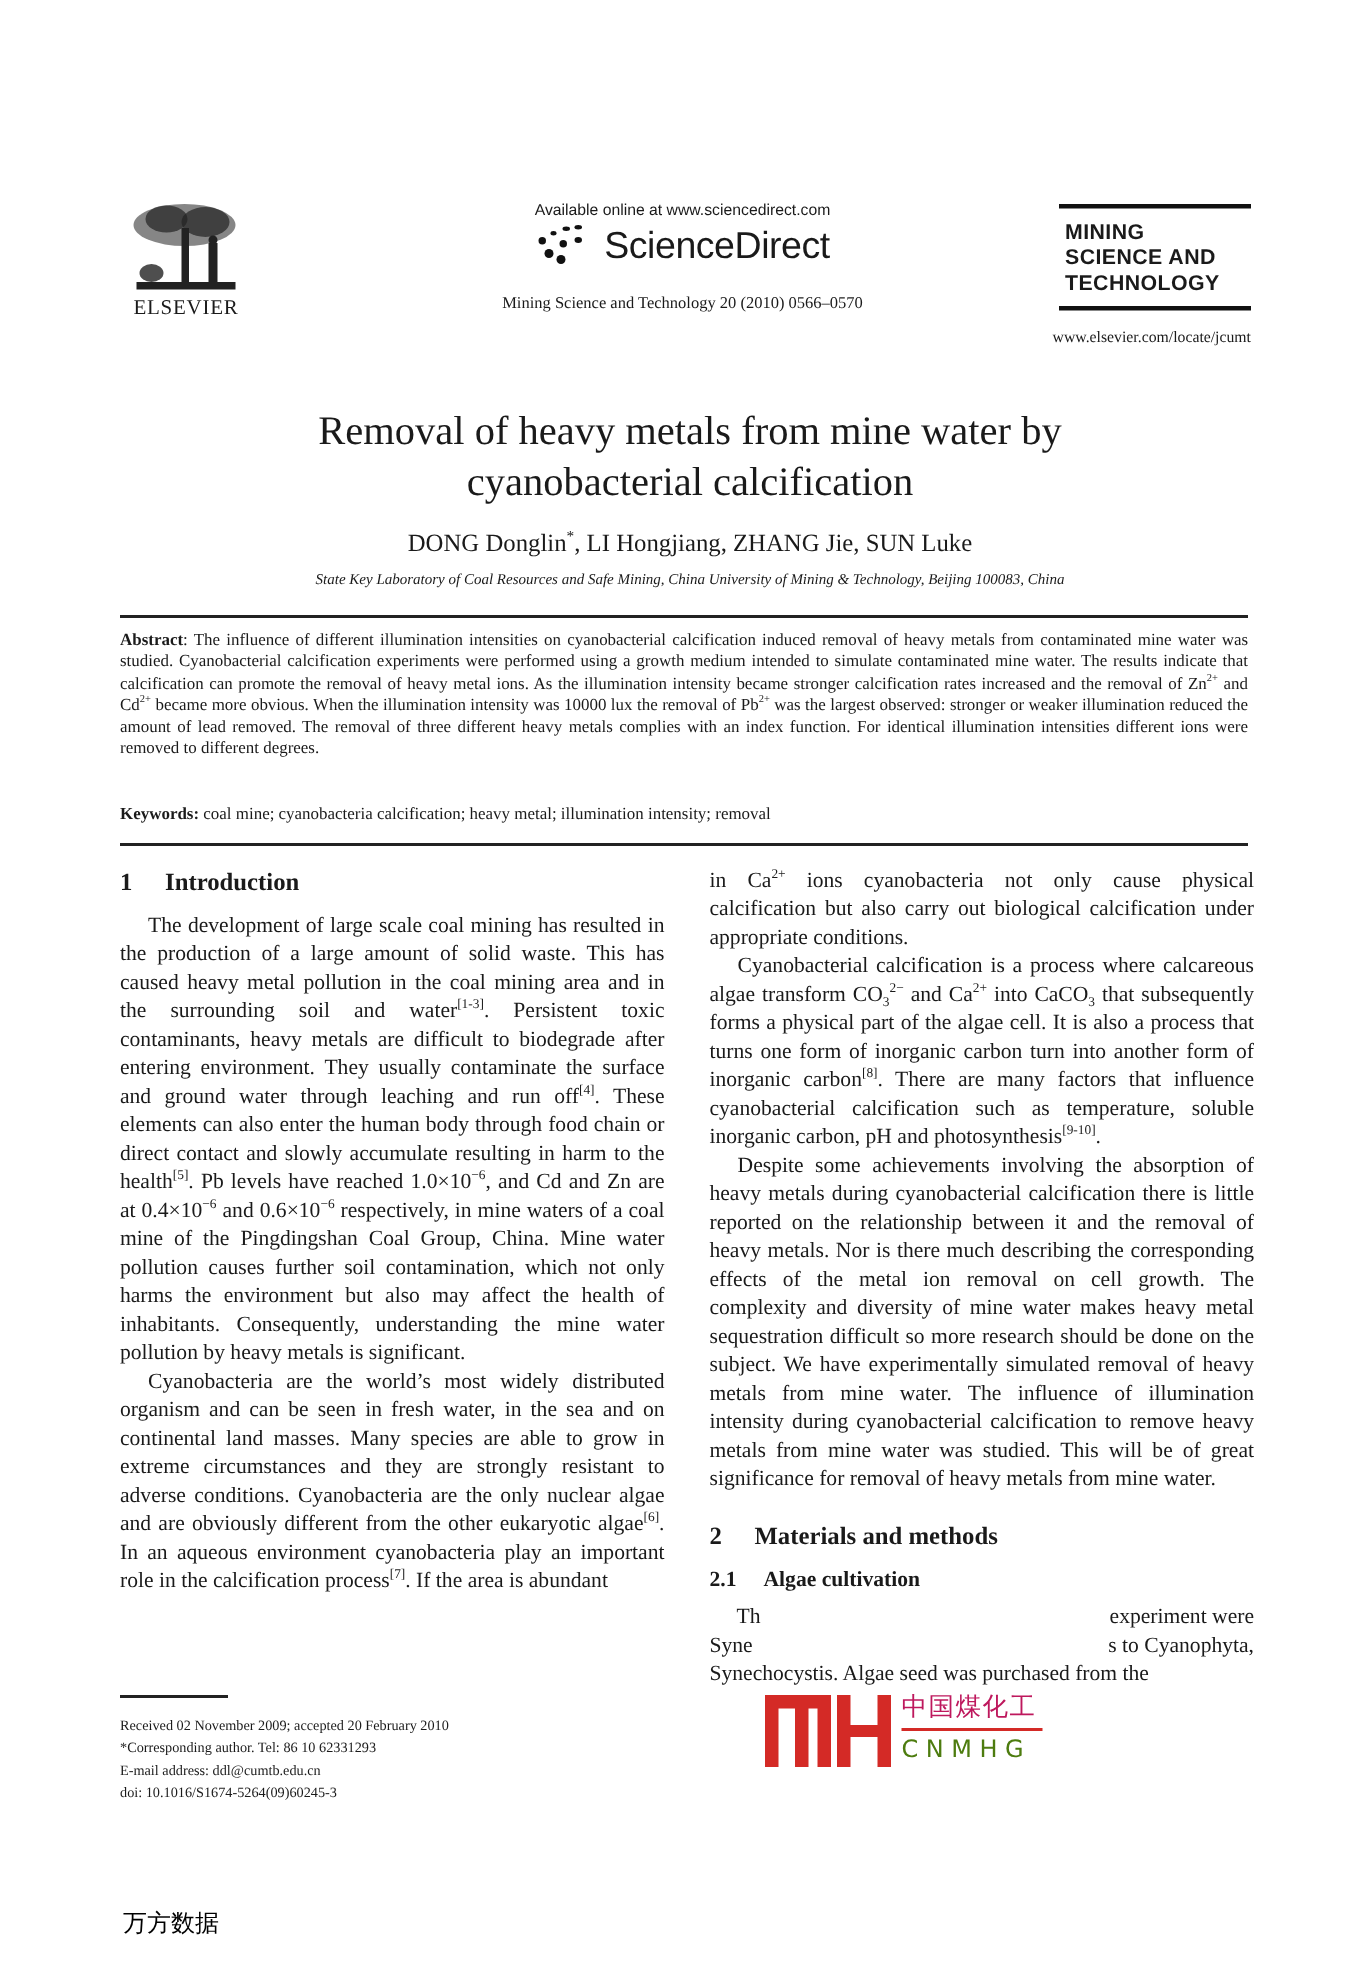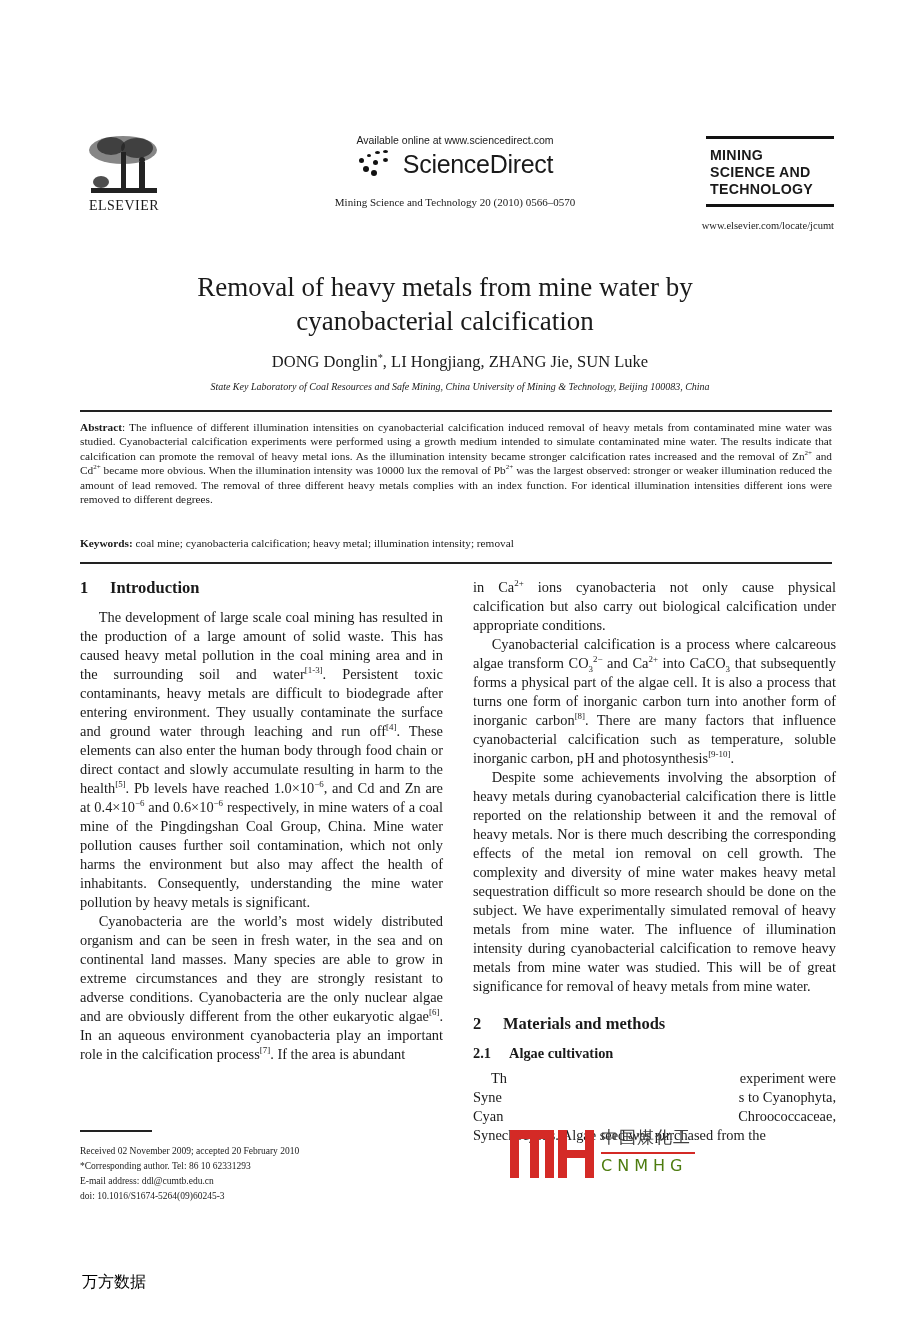--- a/index.html
+++ b/index.html
@@ -14,21 +14,21 @@
   .sd-logo { display:flex; align-items:flex-start; justify-content:center; margin-top:4px; height:30px; }
   .sd-dots { width:40px; height:28px; position:relative; margin-right:6px; }
   .sd-dots span { position:absolute; background:#111; border-radius:50%; }
   .sd-name { font-family:"Liberation Sans", sans-serif; font-size:25px; letter-spacing:-0.3px; }
   .sd-journal { font-size:11px; margin-top:16px; }
   .mst-block { left:706px; top:136px; width:128px; }
   .mst-rule { height:3px; background:#111; }
   .mst-title { font-family:"Liberation Sans", sans-serif; font-weight:bold; font-size:14.2px; line-height:17px; padding:8px 0 6px 4px; letter-spacing:0.3px; }
   .mst-url { left:676px; top:220px; font-size:10.5px; width:158px; text-align:right; }
   
-  .title { left:65px; top:270px; width:760px; text-align:center; font-size:27px; line-height:34px; }
+  .title { left:80px; top:270px; width:760px; text-align:center; font-size:27px; line-height:34px; }
   .authors { left:80px; top:352px; width:760px; text-align:center; font-size:16.5px; }
   .affil { left:80px; top:381px; width:760px; text-align:center; font-size:10px; font-style:italic; }
   .rule-top { left:80px; top:410px; width:752px; height:1.5px; background:#222; }
   .abstract { left:80px; top:420px; width:752px; font-size:11.3px; line-height:14.4px; text-align:justify; }
   .abstract b { font-weight:bold; }
   .keywords { left:80px; top:537px; width:752px; font-size:11.3px; }
   .rule-bottom { left:80px; top:562px; width:752px; height:1.5px; background:#222; }
   
   .col { width:363px; font-size:14.4px; line-height:19px; text-align:justify; }
   .col-left { left:80px; top:578px; }
@@ -40,21 +40,21 @@
   p { margin:0; text-indent:1.3em; }
   p.noindent { text-indent:0; }
   sup { font-size:0.62em; line-height:0; vertical-align:super; }
   sub { font-size:0.62em; line-height:0; }
   .foot-rule { left:80px; top:1130px; width:72px; height:1.5px; background:#222; }
   .footnotes { left:80px; top:1144px; font-size:9.5px; line-height:15px; }
   .wanfang { left:82px; top:1272px; font-family:"DejaVu Sans", sans-serif; font-size:16px; color:#000000; }
   
   .wm { left:508px; top:1128px; width:340px; height:52px; }
   .wm-mh { position:absolute; left:0; top:0; width:88px; height:52px; }
-  .wm-cn { position:absolute; left:93px; top:-2px; font-family:"DejaVu Sans", sans-serif; font-size:17px; color:#404040; letter-spacing:1px; white-space:nowrap; }
+  .wm-cn { position:absolute; left:93px; top:-2px; font-family:"DejaVu Sans", sans-serif; font-size:17px; color:#be185d; letter-spacing:1px; white-space:nowrap; }
   .wm-line { position:absolute; left:93px; top:24px; width:94px; height:1.5px; background:#d42a26; }
   .wm-en { position:absolute; left:93px; top:28px; font-family:"DejaVu Sans", sans-serif; font-size:16px; color:#4d7c0f; letter-spacing:5px; }
 </style>
 </head>
 <body>
 
 <div class="abs elsevier-logo">
   <div class="tree">
     <svg width="78" height="66" viewBox="0 0 78 66">
       <g fill="#222">
@@ -142,24 +142,20 @@
   <div class="sub-head"><span class="num">2.1</span><span>Algae cultivation</span></div>
   <div style="position:relative;">
     <div style="display:flex;justify-content:space-between;padding-left:18px">
         <span>Th</span>
         <span>experiment were</span>
       </div>
     <div style="display:flex;justify-content:space-between">
         <span>Syne</span>
         <span>s to Cyanophyta,</span>
       </div>
-    <div style="display:flex;justify-content:space-between">
-        <span>Cyan</span>
-        <span>Chroococcaceae,</span>
-      </div>
     <div>Synechocystis. Algae seed was purchased from the</div>
   </div>
 </div>
 
 <div class="abs wm">
   <svg class="wm-mh" viewBox="0 0 88 52">
     <g fill="#d42a26">
       <rect x="2" y="2" width="9" height="48"></rect>
       <rect x="2" y="2" width="44" height="9"></rect>
       <rect x="22" y="2" width="9" height="48"></rect>

